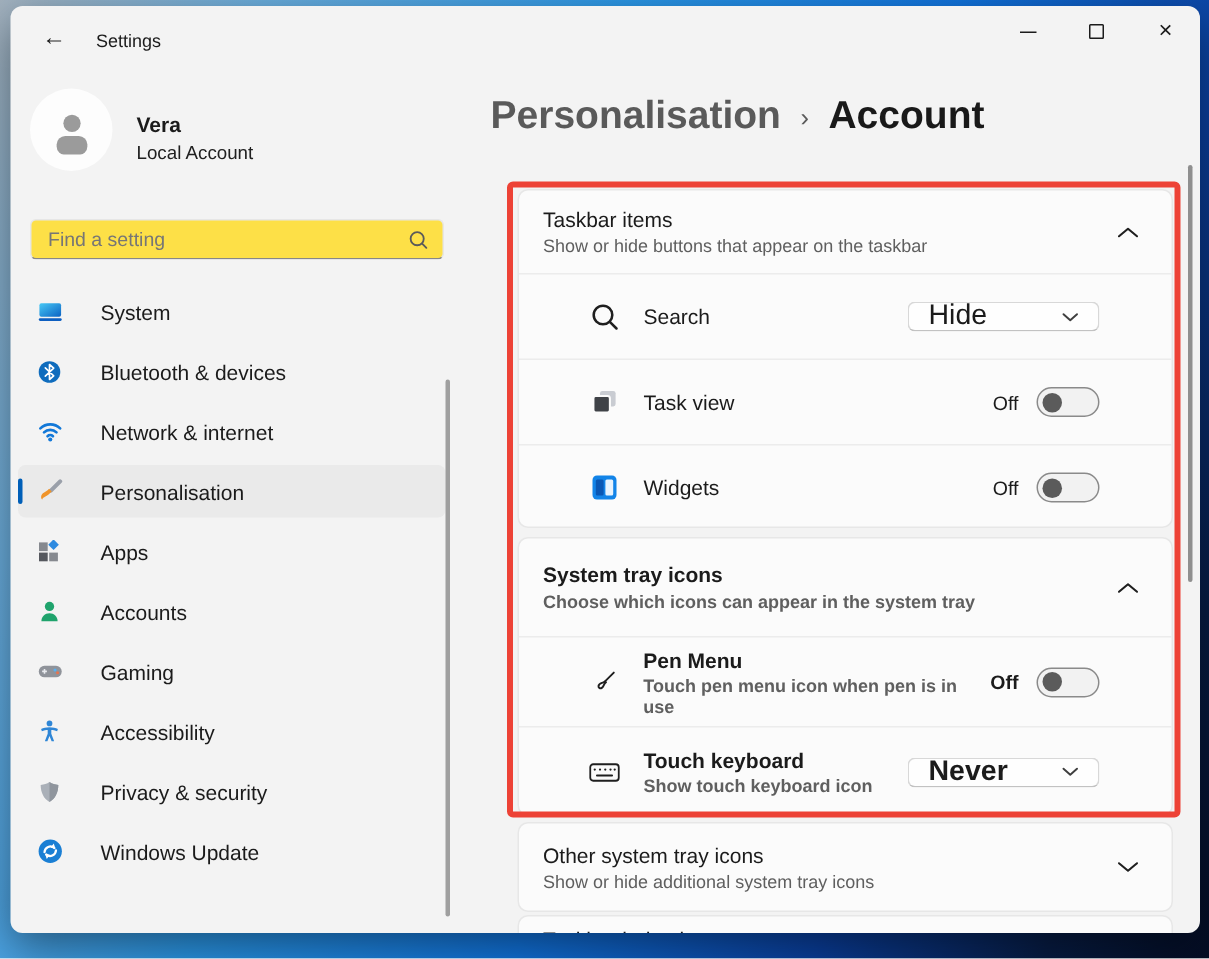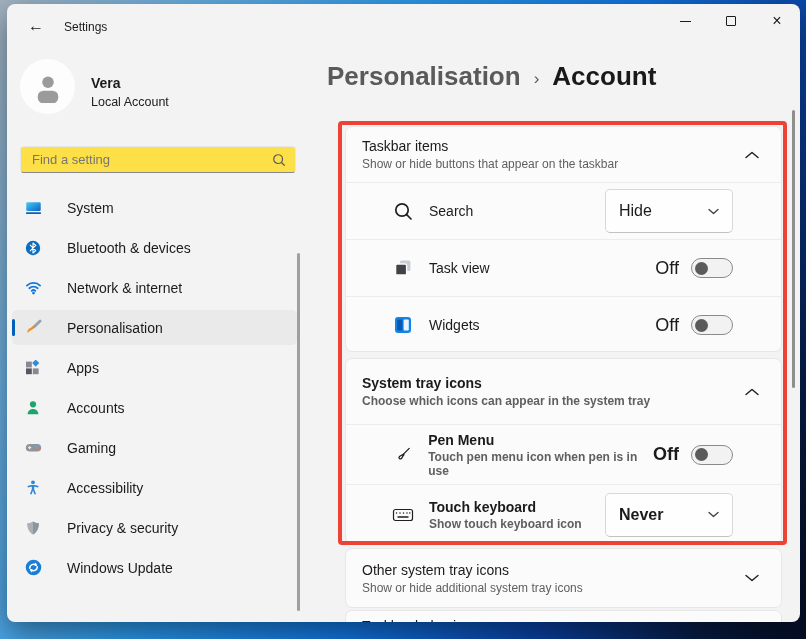--- a/index.html
+++ b/index.html
@@ -59,24 +59,24 @@
   .hdr-title{font-size:14px;color:#1b1b1b;}
   .hdr-sub{font-size:12px;color:#5f5f5f;margin-top:3px;}
   .row{display:flex;align-items:center;border-top:1px solid #ececec;padding:0 48px 0 45px;box-sizing:border-box;}
   #card-taskbar .row{height:57px;}
   #card-systray .row{height:60px;}
   .row-icon{width:24px;display:flex;justify-content:center;align-items:center;margin-right:14px;}
   .row-label{font-size:14px;color:#1b1b1b;}
   .row-desc{font-size:12px;color:#5f5f5f;margin-top:2px;}
   .row-text{display:flex;flex-direction:column;}
   .spacer{flex:1;}
-  .state-label{font-size:18px;margin-right:12px;}
+  .state-label{font-size:13px;margin-right:12px;}
   .toggle{width:42px;height:20px;border:1px solid #8a8a8a;border-radius:11px;position:relative;background:#f2f2f2;box-sizing:border-box;flex:none;}
   .toggle .knob{position:absolute;left:3px;top:2.5px;width:13px;height:13px;border-radius:50%;background:#5b5b5b;}
-  .dropdown{width:128px;height:44px;background:#fefefe;border:1px solid #d8d8d8;border-bottom-color:#c2c2c2;border-radius:5px;display:flex;align-items:center;justify-content:space-between;padding:0 13px;box-sizing:border-box;font-size:16px;flex:none;}
+  .dropdown{width:128px;height:20px;background:#fefefe;border:1px solid #d8d8d8;border-bottom-color:#c2c2c2;border-radius:5px;display:flex;align-items:center;justify-content:space-between;padding:0 13px;box-sizing:border-box;font-size:19px;flex:none;}
   .red-rect{position:absolute;left:331px;top:117px;width:449px;height:424px;border:4px solid #ed4236;border-radius:4px;box-sizing:border-box;pointer-events:none;z-index:5;}
   .main-scroll{position:absolute;left:785px;top:106px;width:3px;height:278px;background:#8f8f8f;border-radius:2px;}
 </style>
 </head>
 <body>
 
 <div class="screen">
   <div class="window">
 
     <div class="back-btn">

